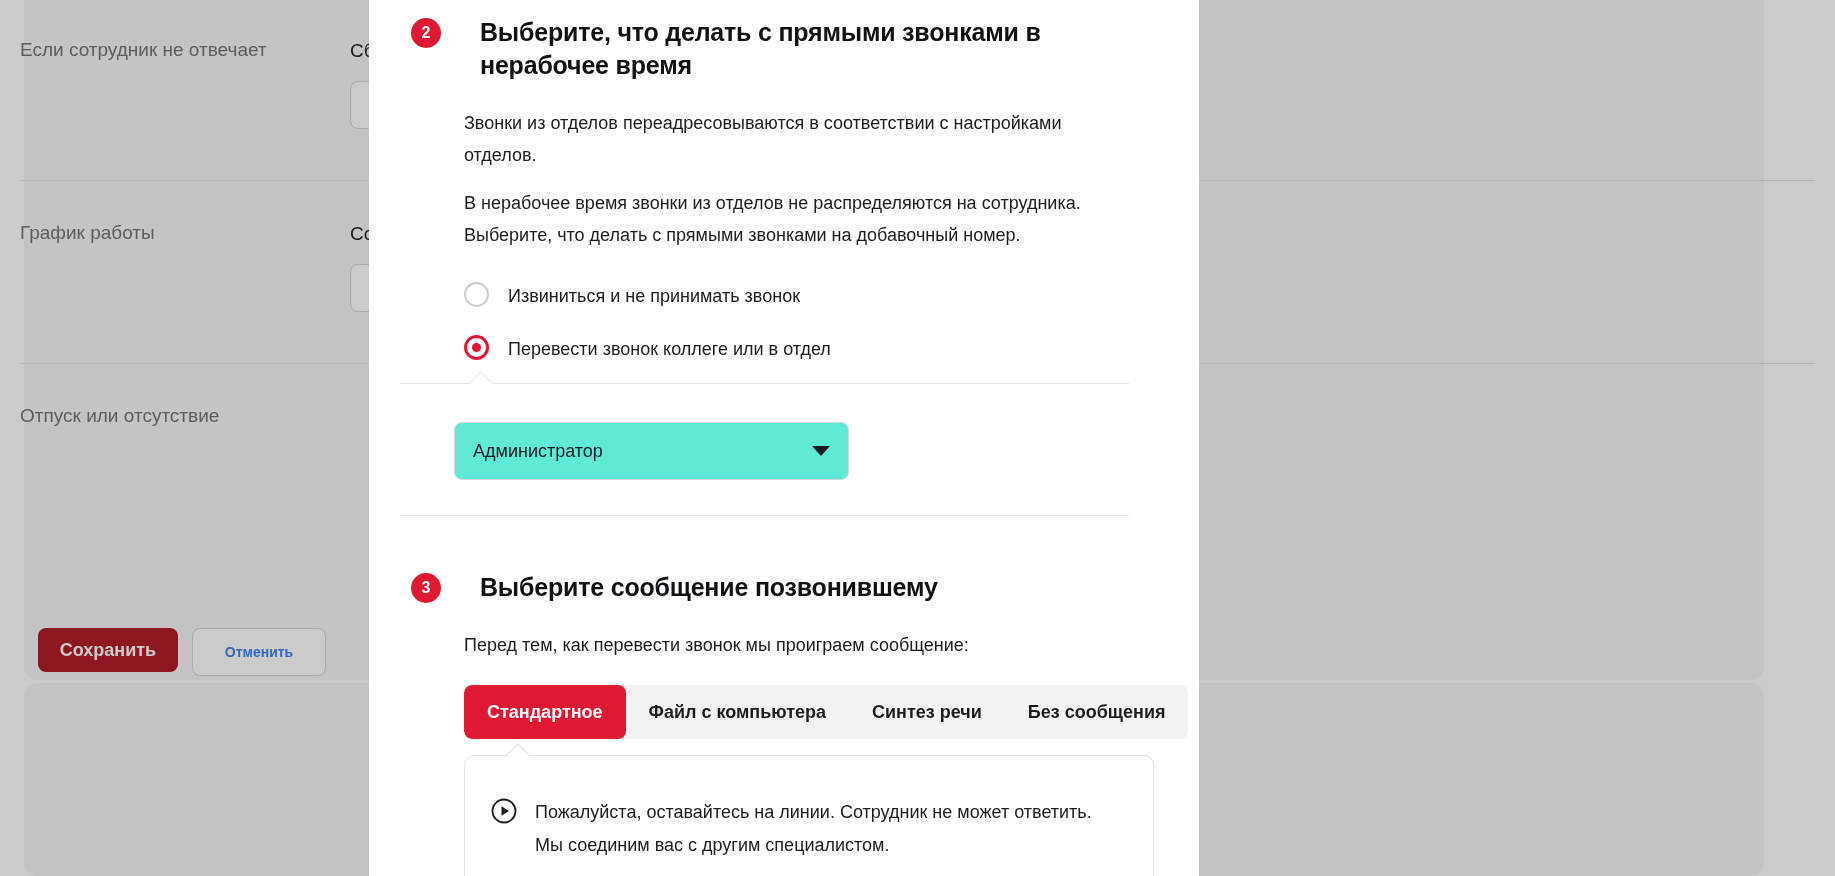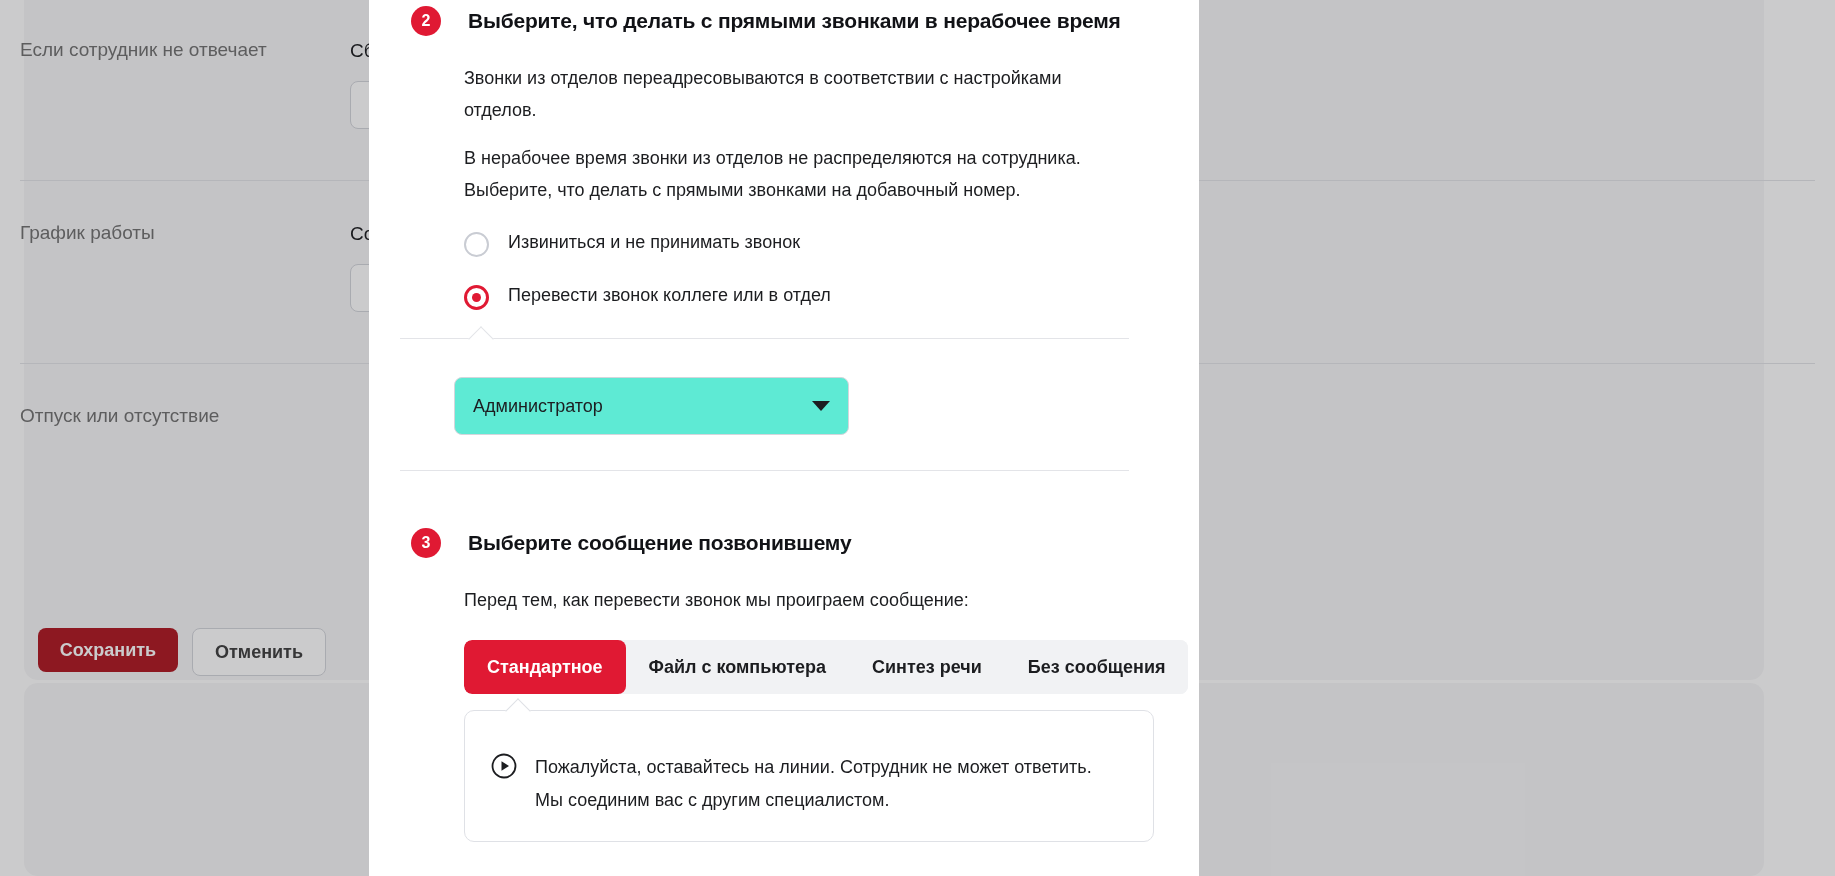--- a/index.html
+++ b/index.html
@@ -90,22 +90,22 @@
   }
   .btn-secondary {
     position: absolute;
     left: 192px;
     top: 628px;
     width: 134px;
     height: 48px;
     border-radius: 8px;
     background: #fff;
     border: 1px solid #d4d6dc;
-    color: #404040;
-    font-size: 18px;
+    color: #3b82f6;
+    font-size: 14px;
     font-weight: bold;
     display: flex;
     align-items: center;
     justify-content: center;
   }
 
   
   .scrim {
     position: absolute;
     inset: 0;
@@ -140,41 +140,41 @@
     border-radius: 50%;
     background: #e01933;
     color: #fff;
     font-size: 16px;
     font-weight: bold;
     display: flex;
     align-items: center;
     justify-content: center;
   }
   .step-title {
-    font-size: 21px;
+    font-size: 25px;
     font-weight: bold;
     color: #111216;
     line-height: 33px;
     letter-spacing: -0.2px;
-    margin: 4px;
+    margin: 16px;
   }
   .step-text {
     font-size: 18px;
     color: #1c1d20;
     line-height: 32px;
     margin: 0;
   }
   .p-gap-1 { margin-top: 25px; }
   .p-gap-2 { margin-top: 16px; }
 
   
   .radio-list { margin-top: 26px; }
   .radio-row {
     display: flex;
-    align-items: flex-start;
+    align-items: flex-end;
     height: 30px;
     margin-bottom: 23px;
   }
   .radio-mark {
     width: 25px;
     height: 25px;
     border-radius: 50%;
     border: 2px solid #c9ccd3;
     background: #fff;
     margin-right: 19px;

